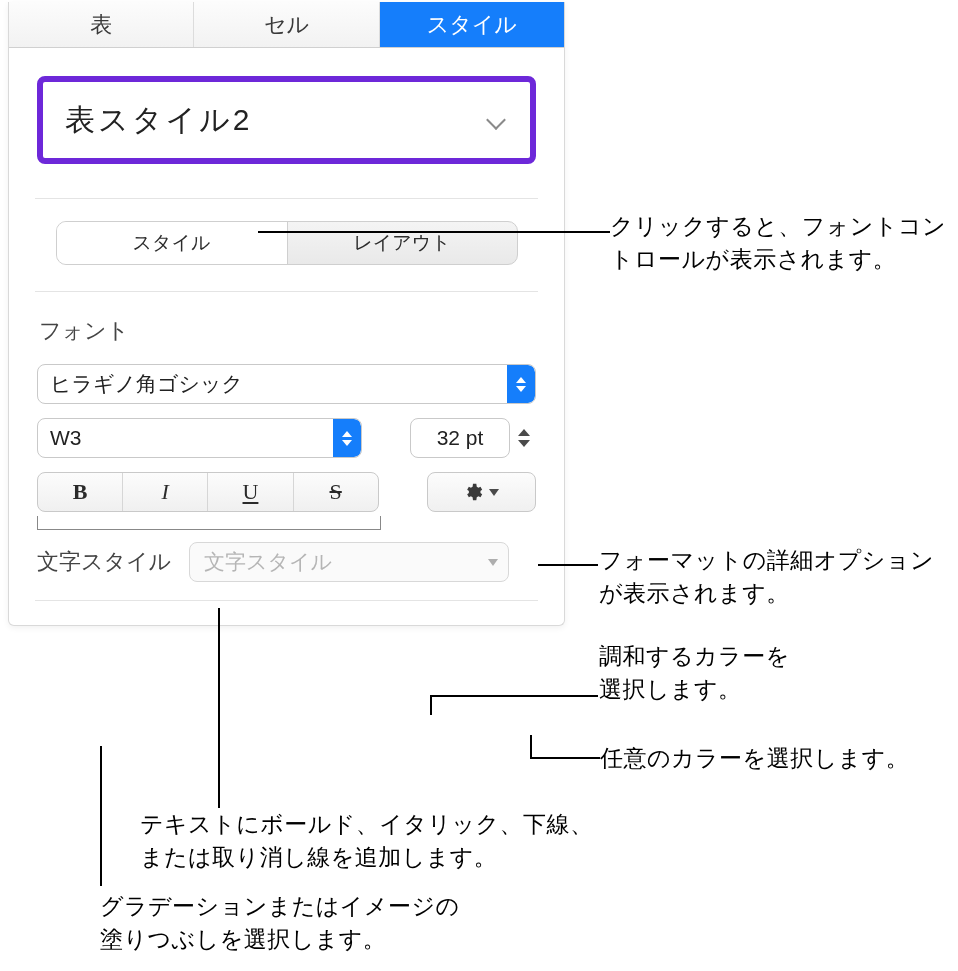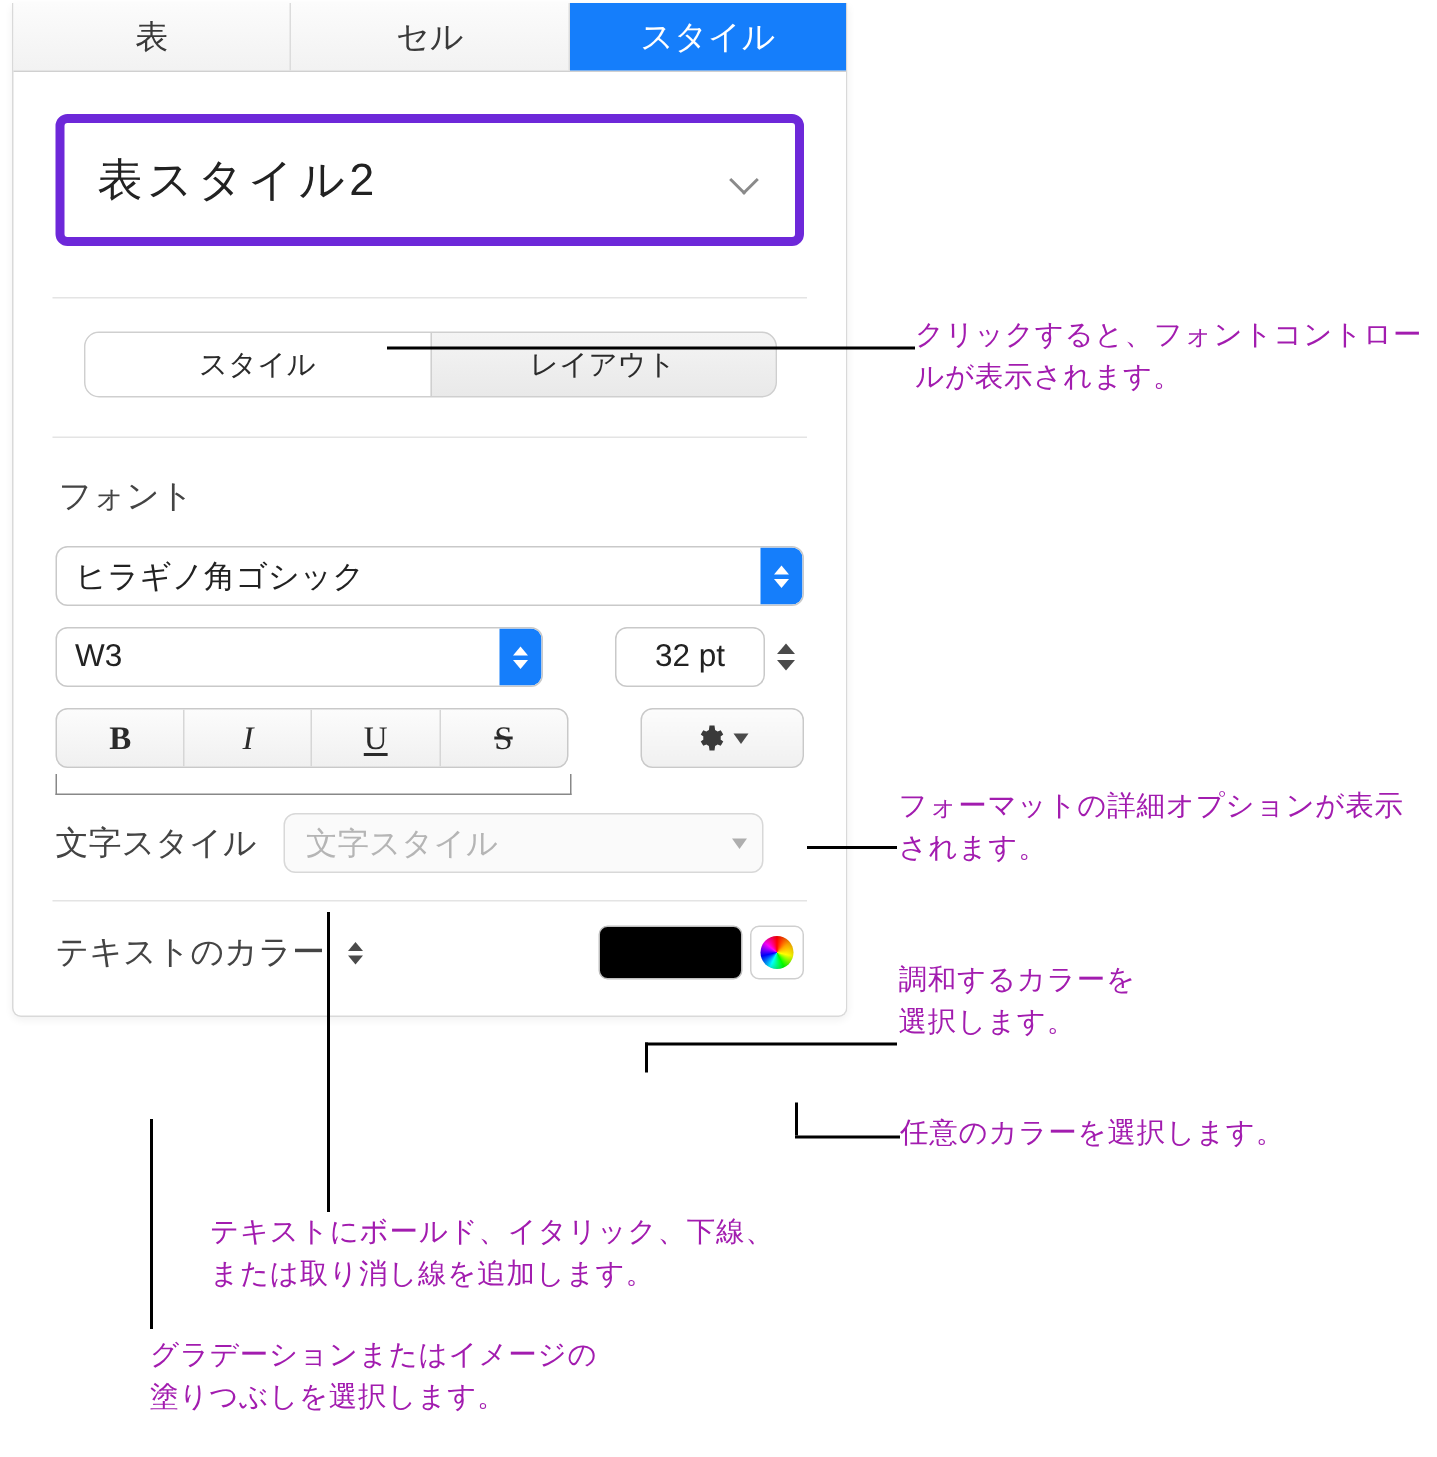--- a/index.html
+++ b/index.html
@@ -212,21 +212,21 @@
     background:#fff; margin-left:-1px;
   }
   .wheel-circle{
     width:22px;height:22px;border-radius:50%;
     background: conic-gradient(red,orange,yellow,lime,cyan,blue,magenta,red);
     box-shadow: inset 0 0 4px rgba(0,0,0,0.2);
   }
 
   
   .callout{
-    position:absolute; font-size:19px; color:#a21caf; line-height:1.45;
+    position:absolute; font-size:23px; color:#000000; line-height:1.45;
     letter-spacing: 0.5px;
   }
   .lead{
     position:absolute; background:#000; height:1.5px;
   }
 
   
   .seg1-h{left:258px; top:231px; width:352px;}
   
   .seg2-h{left:538px; top:564px; width:60px;}
@@ -314,38 +314,29 @@
     <div class="cs-row">
       <span class="cs-label">文字スタイル</span>
       <div class="cs-popup">
         <span>文字スタイル</span>
         <span class="mini-chev"></span>
       </div>
     </div>
 
     <div class="hr"></div>
 
-    <div class="tc-row">
-      <span class="tc-label">テキストのカラー</span>
-      <span class="tc-mini"></span>
-      <span class="spacer"></span>
-      <div class="swatch"></div>
-      <div class="wheel">
-        <div class="wheel-circle"></div>
-      </div>
-    </div>
 
   </div>
 </div>
 
 <div class="lead seg1-h"></div>
 <div class="callout" style="left:610px; top:210px; width:340px; white-space:pre-line;">クリックすると、フォントコントロールが表示されます。</div>
 
 <div class="lead seg2-h"></div>
-<div class="callout" style="left:599px; top:524px; width:350px; white-space:pre-line;">フォーマットの詳細オプションが表示されます。</div>
+<div class="callout" style="left:599px; top:544px; width:350px; white-space:pre-line;">フォーマットの詳細オプションが表示されます。</div>
 
 <div class="lead seg3-h"></div>
 <div class="lead" style="left:430px; top:695px; width:1.5px; height:20px;"></div>
 <div class="callout" style="left:599px; top:640px; width:320px; white-space:pre-line;">調和するカラーを
 選択します。</div>
 
 <div class="lead seg4-h"></div>
 <div class="lead" style="left:530px; top:735px; width:1.5px; height:22px;"></div>
 <div class="callout" style="left:600px; top:742px; width:350px;">任意のカラーを選択します。</div>
 

